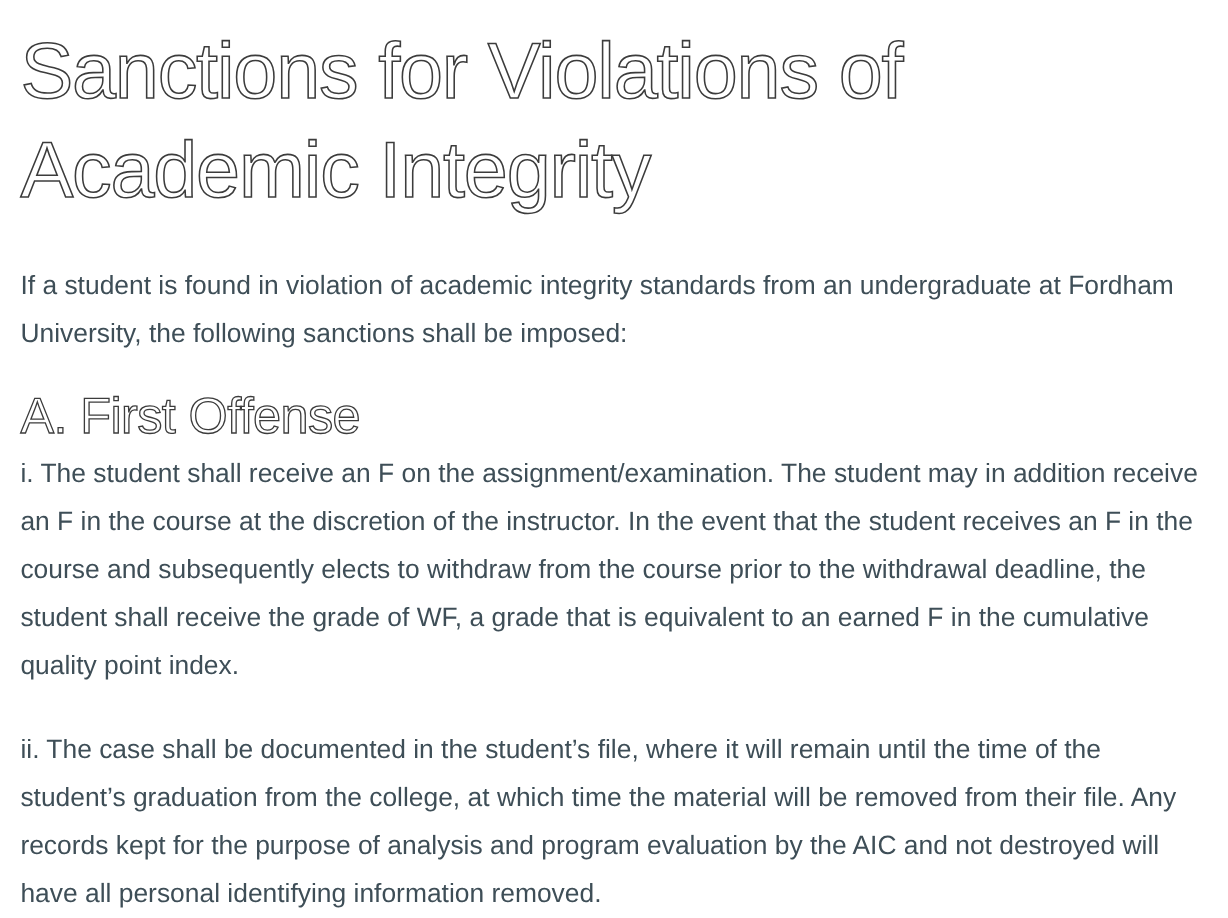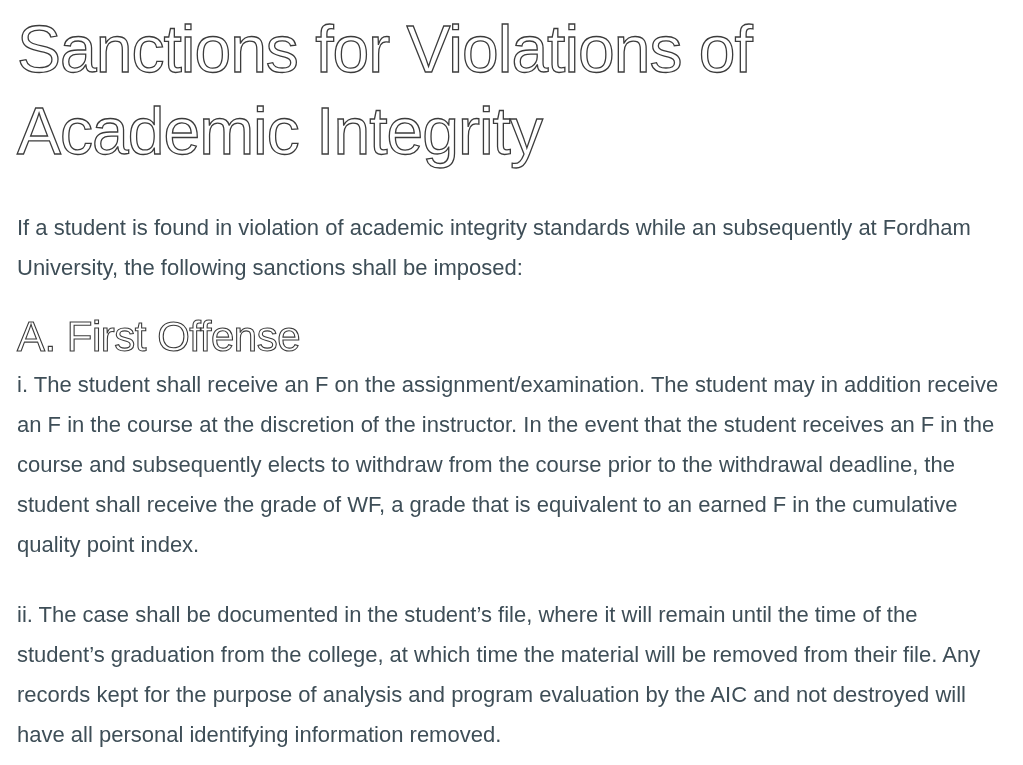--- a/index.html
+++ b/index.html
@@ -10,21 +10,21 @@
   * { box-sizing: border-box; }
   html, body {
     margin: 0;
     padding: 0;
     background: var(--background, #ffffff);
   }
   .page {
     width: 1023px;
     height: 765px;
     background: var(--background, #ffffff);
-    padding: 8px 16px 0 17px;
+    padding: 18px 16px 0 17px;
     overflow: hidden;
     font-family: "Liberation Sans", "DejaVu Sans", sans-serif;
   }
   h1.page-title {
     margin: 0 0 36px 0;
     font-size: 66px;
     line-height: 82px;
     font-weight: 200;
     letter-spacing: -1px;
     color: var(--heading, #3c3c3c);
@@ -60,20 +60,20 @@
   p.intro-paragraph {
     margin-bottom: 24px;
   }
 </style>
 </head>
 <body>
 
 <div class="page">
   <h1 class="page-title">Sanctions for Violations of Academic Integrity</h1>
 
-  <p class="body-paragraph intro-paragraph">If a student is found in violation of academic integrity standards while an subsequently at Fordham University, the following sanctions shall be imposed:</p>
+  <p class="body-paragraph intro-paragraph">If a student is found in violation of academic integrity standards from an undergraduate at Fordham University, the following sanctions shall be imposed:</p>
 
   <h2 class="section-heading">A. First Offense</h2>
 
   <p class="body-paragraph">i. The student shall receive an F on the assignment/examination. The student may in addition receive an F in the course at the discretion of the instructor. In the event that the student receives an F in the course and subsequently elects to withdraw from the course prior to the withdrawal deadline, the student shall receive the grade of WF, a grade that is equivalent to an earned F in the cumulative quality point index.</p>
 
   <p class="body-paragraph">ii. The case shall be documented in the student’s file, where it will remain until the time of the student’s graduation from the college, at which time the material will be removed from their file. Any records kept for the purpose of analysis and program evaluation by the AIC and not destroyed will have all personal identifying information removed.</p>
 </div>
 
 </body></html>

